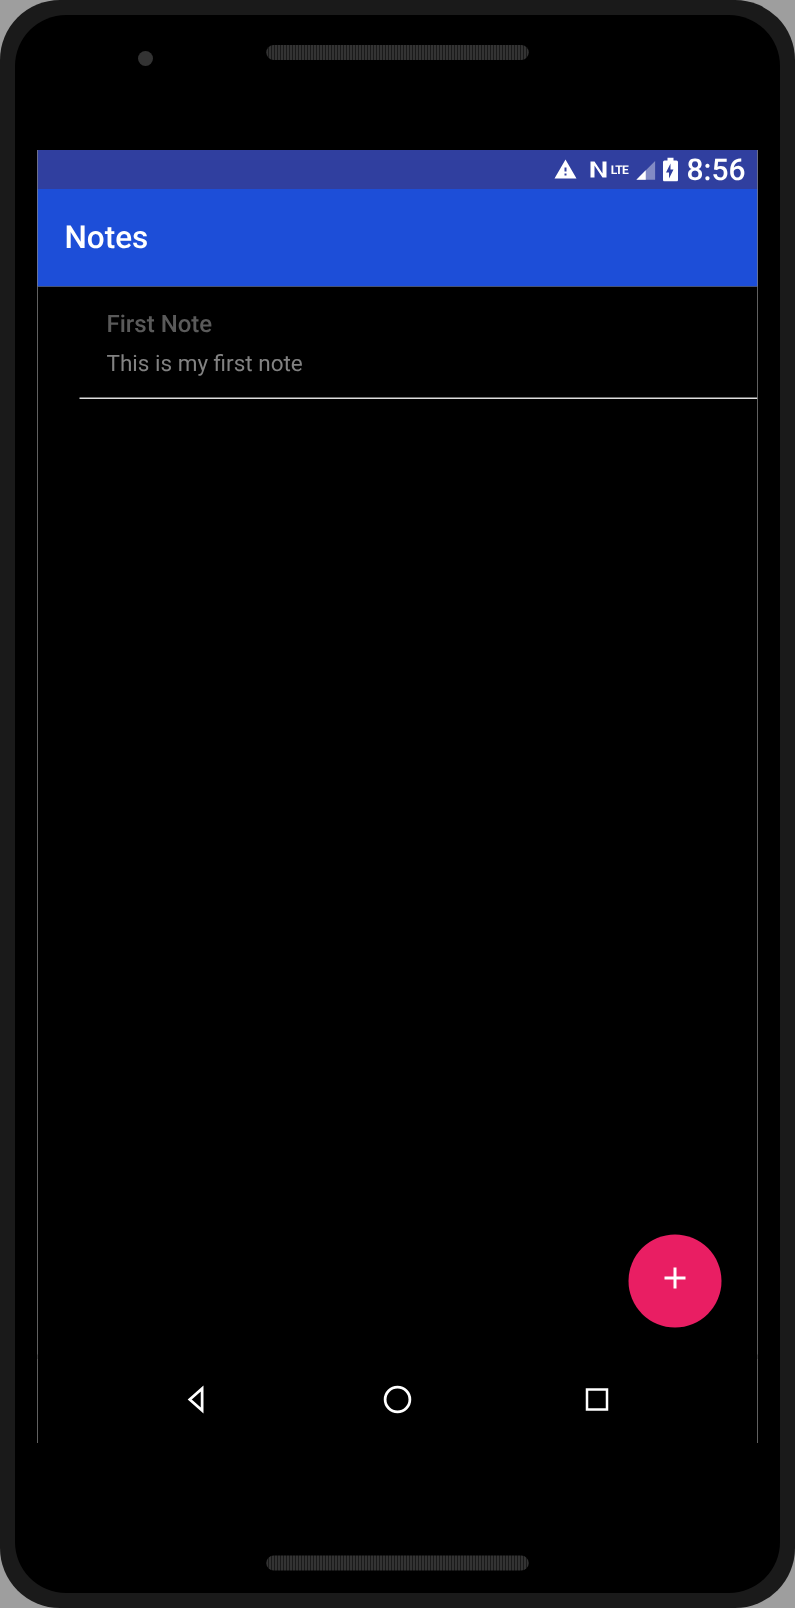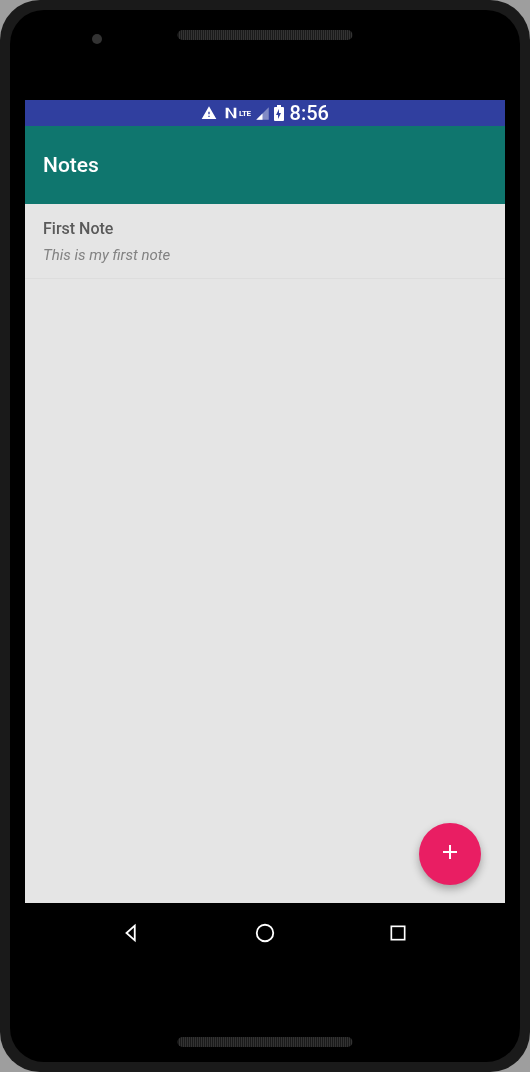--- a/index.html
+++ b/index.html
@@ -69,21 +69,21 @@
       right: 15px;
       bottom: 100px;
       background: #fff;
       overflow: hidden;
     }
     .status-bar {
       height: 26px;
       background: #303f9f;
       display: flex;
       align-items: center;
-      justify-content: center;
+      justify-content: flex-end;
       padding: 0 8px;
       color: #fff;
       font-size: 14px;
     }
     .status-left {
       display: flex;
       align-items: center;
       gap: 6px;
     }
     .status-right {
@@ -94,51 +94,51 @@
     .status-icon {
       display: inline-flex;
       align-items: center;
     }
     .clock {
       font-size: 20px;
       font-weight: 500;
       margin-left: 2px;
     }
     .app-bar {
-      height: 78px;
-      background: #0f766e;
+      height: 65px;
+      background: #1d4ed8;
       display: flex;
       align-items: center;
       padding: 0 18px;
     }
     .app-title {
       color: #fff;
       font-size: 21px;
       font-weight: 500;
     }
     .content {
-      background: #e5e5e5;
+      background: #000000;
       position: relative;
       height: calc(100% - 26px - 62px - 59px);
       overflow-y: auto;
+      padding-left: 28px;
     }
     .list-item {
       padding: 15px 18px 14px 18px;
       border-bottom: 1px solid #ddd;
     }
     .list-title {
       font-size: 16px;
       font-weight: 500;
       color: #5a5a5a;
       margin-bottom: 8px;
     }
     .list-subtitle {
       font-size: 15px;
       color: #828282;
-      font-style: italic;
     }
     .fab {
       position: absolute;
       bottom: 77px;
       right: 24px;
       width: 62px;
       height: 62px;
       background: #e91e63;
       border-radius: 50%;
       display: flex;

